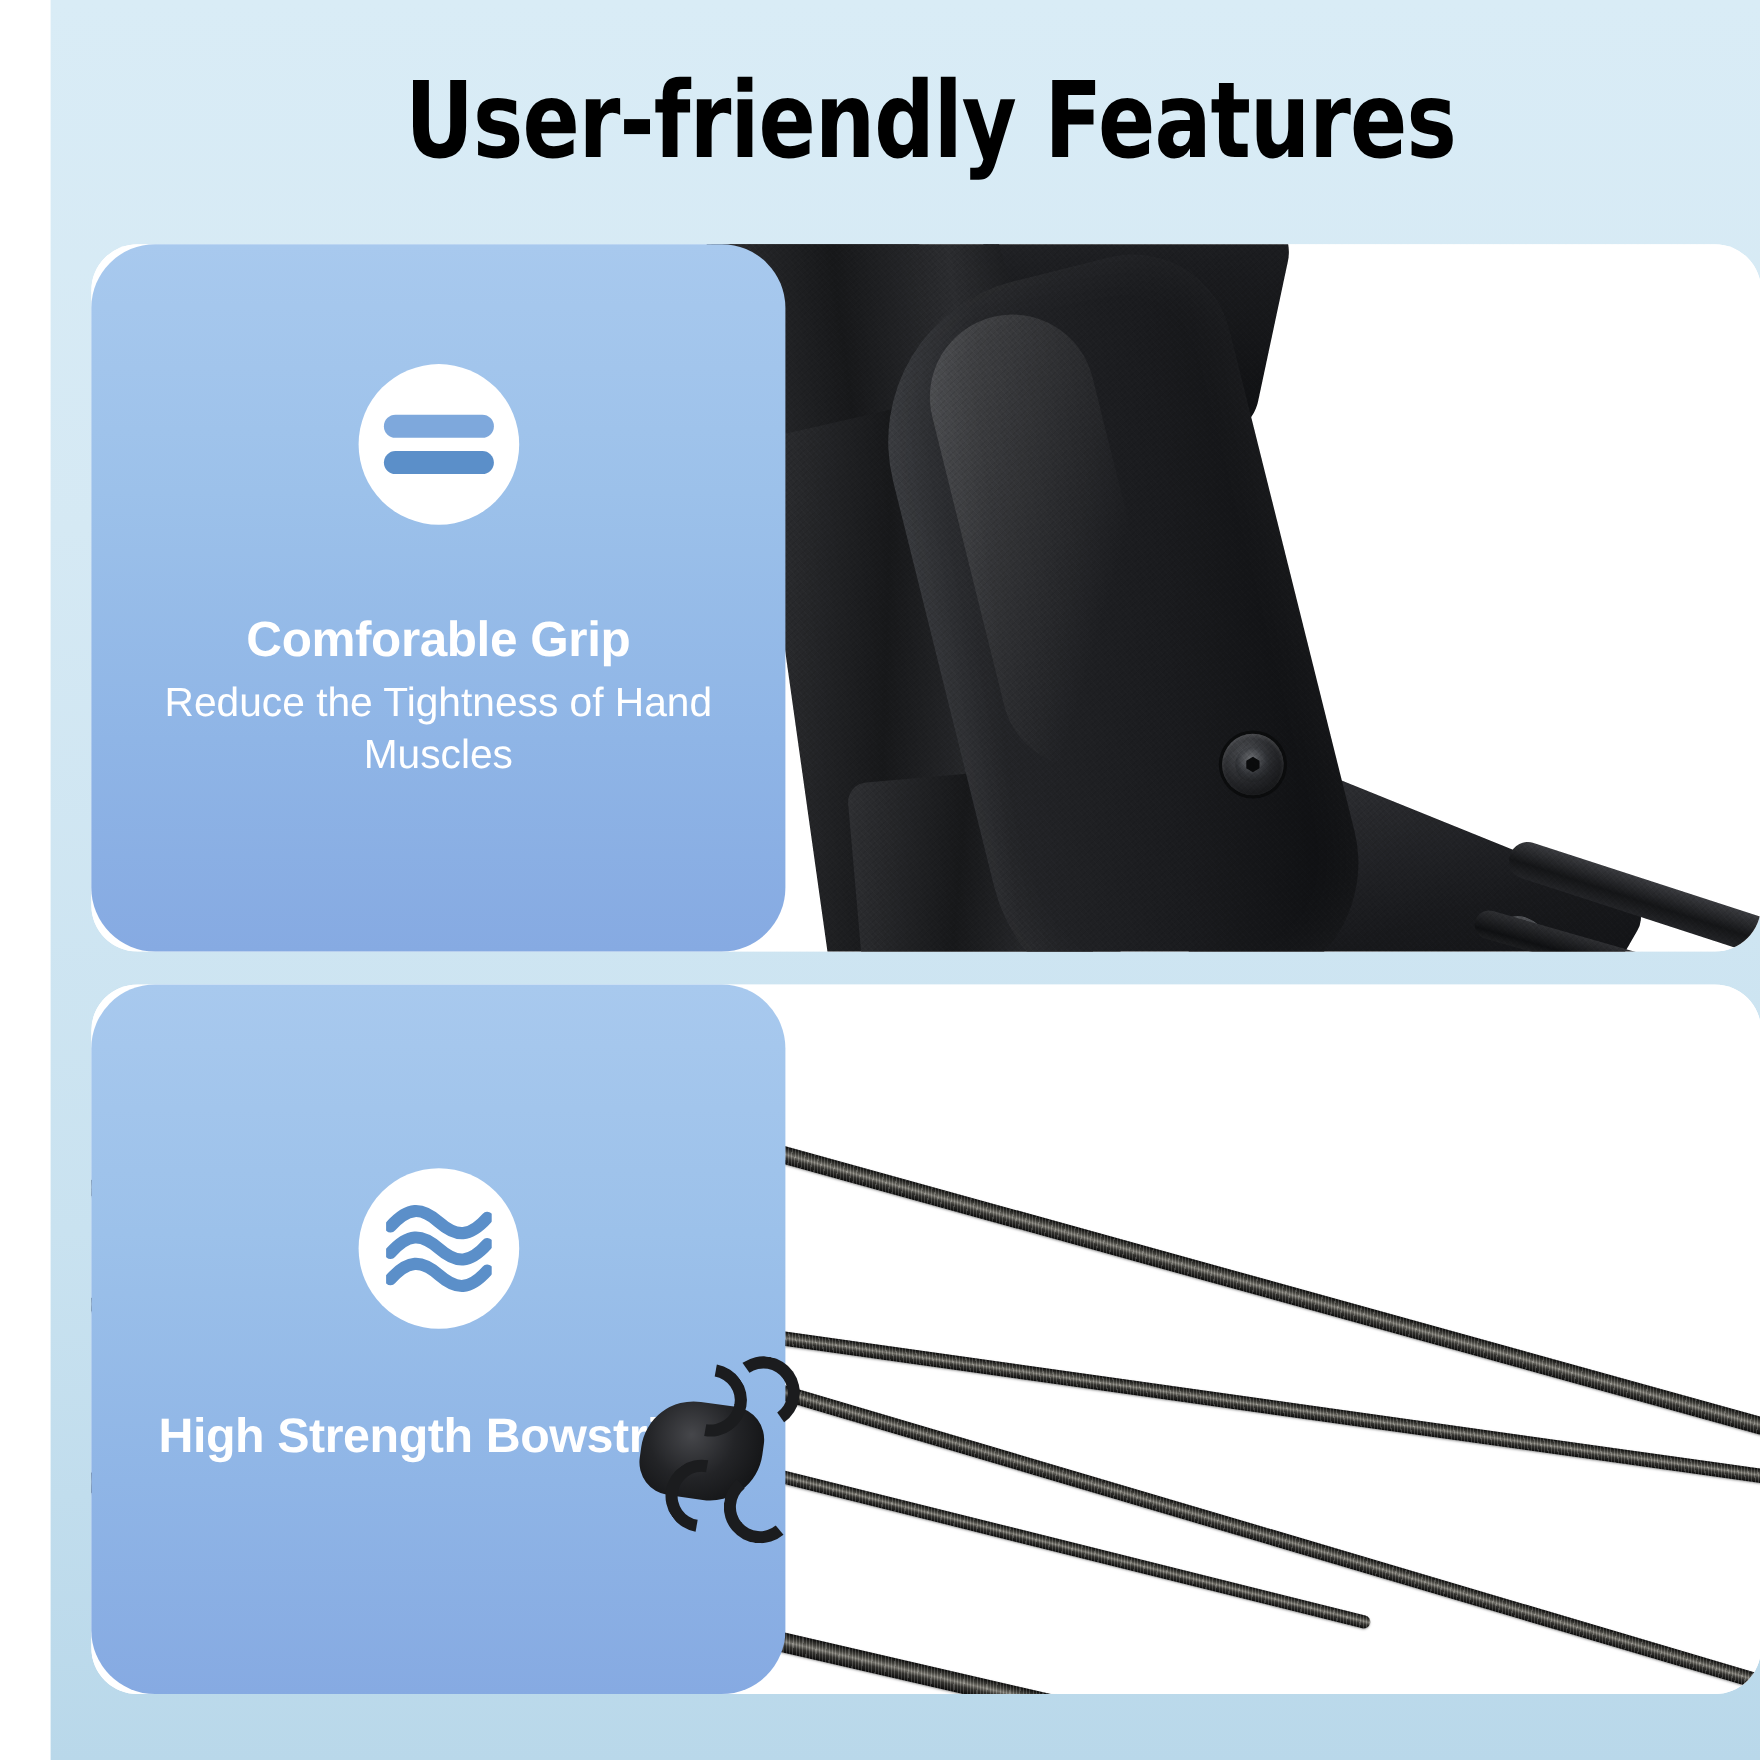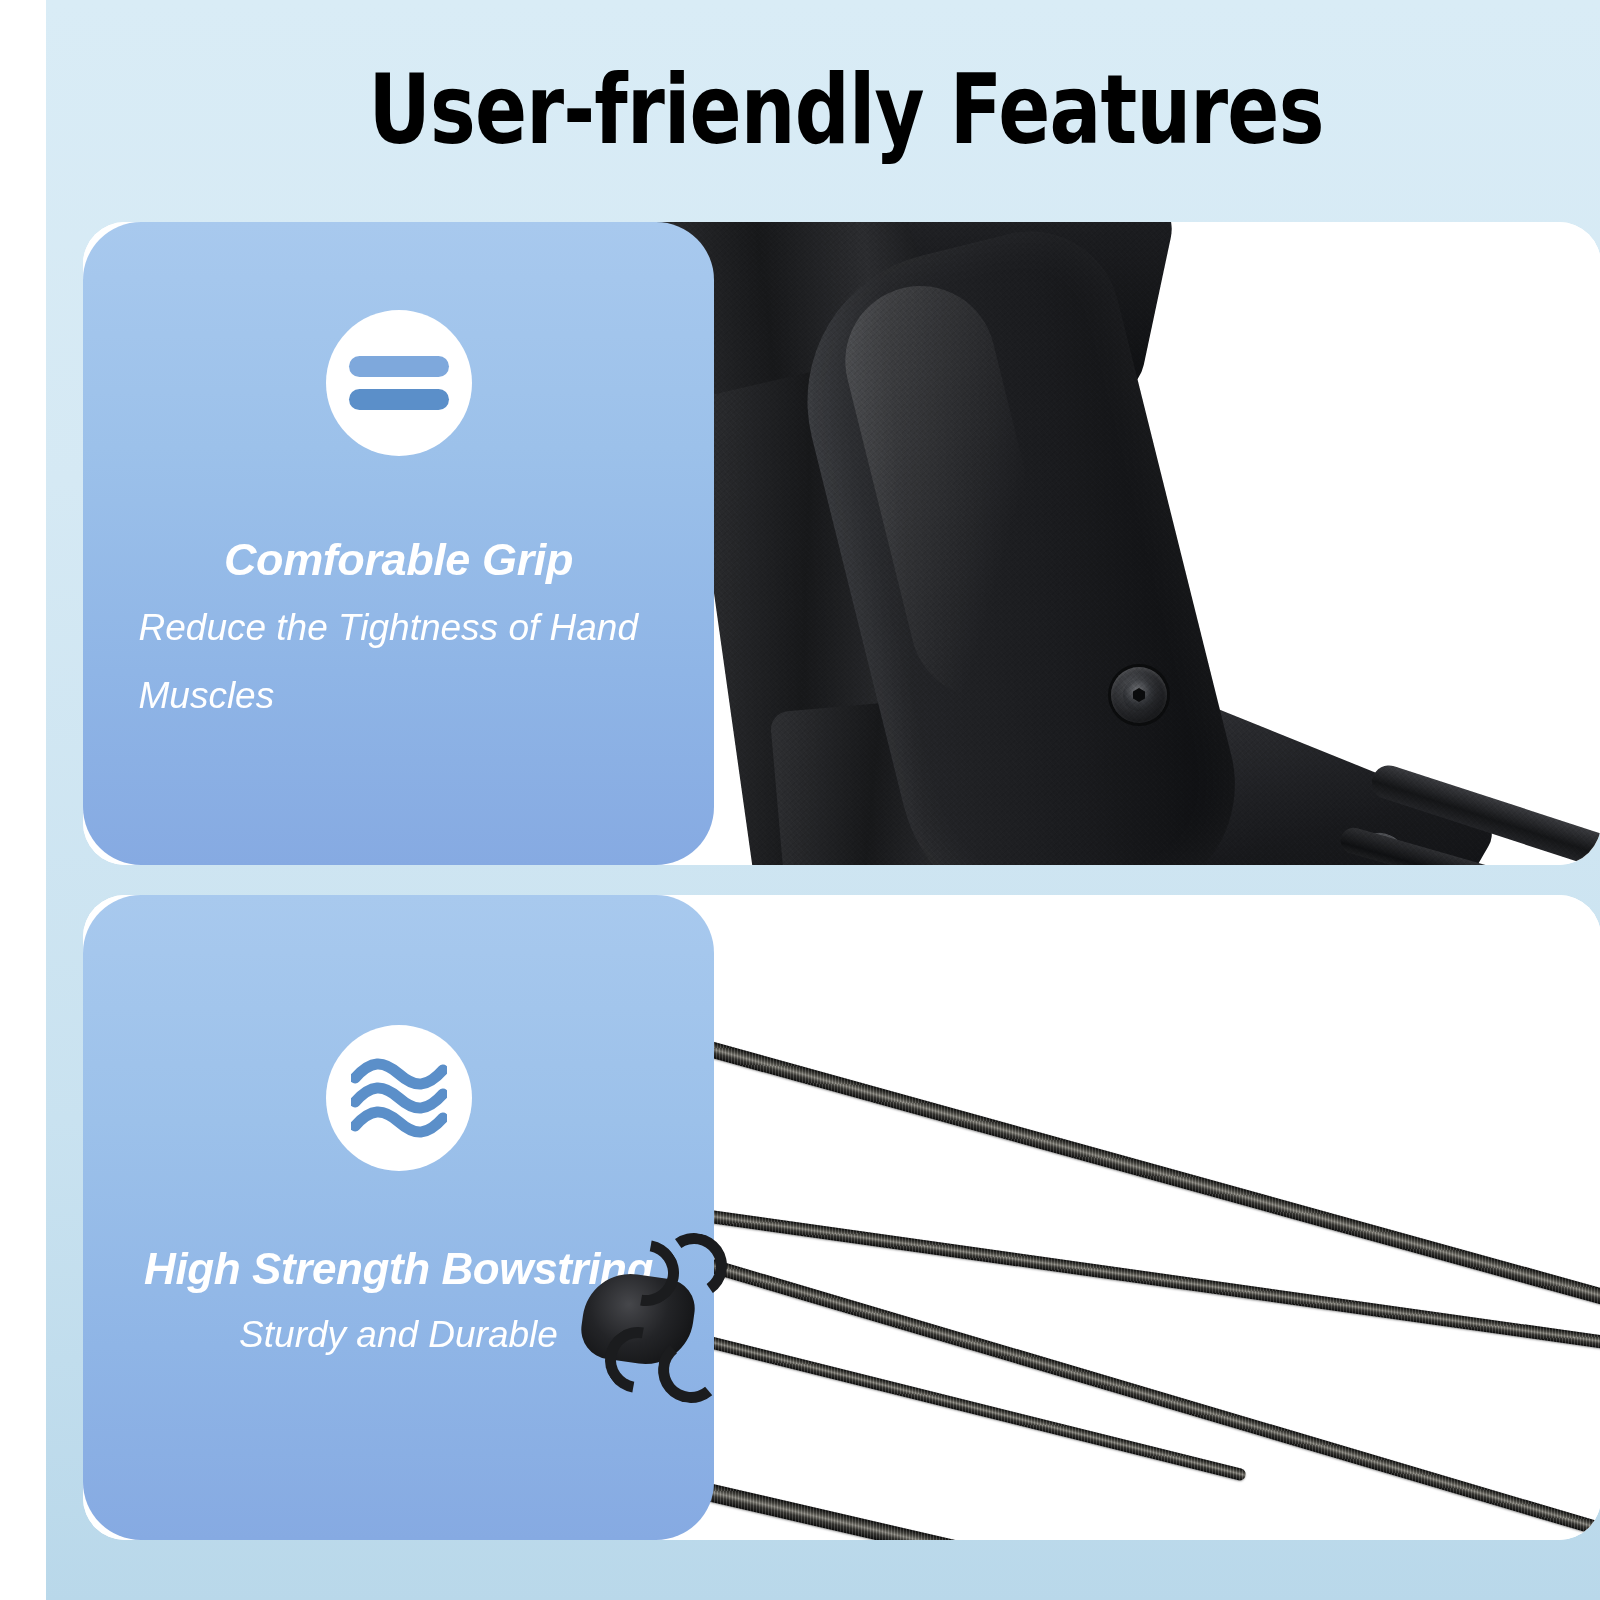--- a/index.html
+++ b/index.html
@@ -39,21 +39,20 @@
     transform: scaleX(0.80);
     transform-origin: center top;
     white-space: nowrap;
   }
 
   
   .section {
     position: absolute;
     left: 37px;
     width: 1491px;
-    font-style: italic;
   }
   #section-grip { top: 222px; height: 643px; }
   #section-bowstring { top: 895px; height: 645px; }
 
   .photo-panel {
     position: absolute;
     left: 0;
     top: 0;
     width: 1518px;
     height: 100%;
@@ -298,22 +297,22 @@
     font-size: 45px;
     line-height: 52px;
     text-align: center;
     letter-spacing: -0.4px;
     white-space: nowrap;
   }
   .card-subtitle {
     color: #ffffff;
     font-weight: 400;
     font-size: 37px;
-    line-height: 68px;
-    text-align: left;
+    line-height: 47px;
+    text-align: center;
     margin-top: 8px;
     max-width: 520px;
   }
   #section-bowstring .card-title { font-size: 44px; }
   #section-bowstring .card-subtitle { margin-top: 6px; }
 </style>
 </head>
 <body>
 
 <div id="page">
@@ -370,21 +369,20 @@
 
     <div class="feature-card">
       <div class="icon-circle">
         <svg width="96" height="80" viewBox="0 0 96 80" aria-hidden="true">
           <path d="M4 20 C 20 2, 32 2, 48 16 C 64 30, 76 30, 92 12" fill="none" stroke="#5B8FC9" stroke-width="11" stroke-linecap="round"></path>
           <path d="M4 44 C 20 26, 32 26, 48 40 C 64 54, 76 54, 92 36" fill="none" stroke="#5B8FC9" stroke-width="11" stroke-linecap="round"></path>
           <path d="M4 68 C 20 50, 32 50, 48 64 C 64 78, 76 78, 92 60" fill="none" stroke="#5B8FC9" stroke-width="11" stroke-linecap="round"></path>
         </svg>
       </div>
       <div class="card-title">High Strength Bowstring</div>
-      <div class="card-subtitle">Sturdy and Durable</div>
     </div>
 
   </div>
 
   <div style="position:absolute; left:37px; top:895px; width:1518px; height:645px; pointer-events:none; overflow:hidden; border-radius:42px;">
     <div class="cable-slide slide-main" style="left:500px; top:380px; transform:rotate(8deg);"></div>
     <div class="hook" style="left:530px; top:345px; transform:rotate(145deg);"></div>
     <div class="hook" style="left:578px; top:338px; transform:rotate(100deg);"></div>
     <div class="hook" style="left:522px; top:432px; transform:rotate(-35deg);"></div>
     <div class="hook" style="left:575px; top:442px; transform:rotate(-85deg);"></div>

